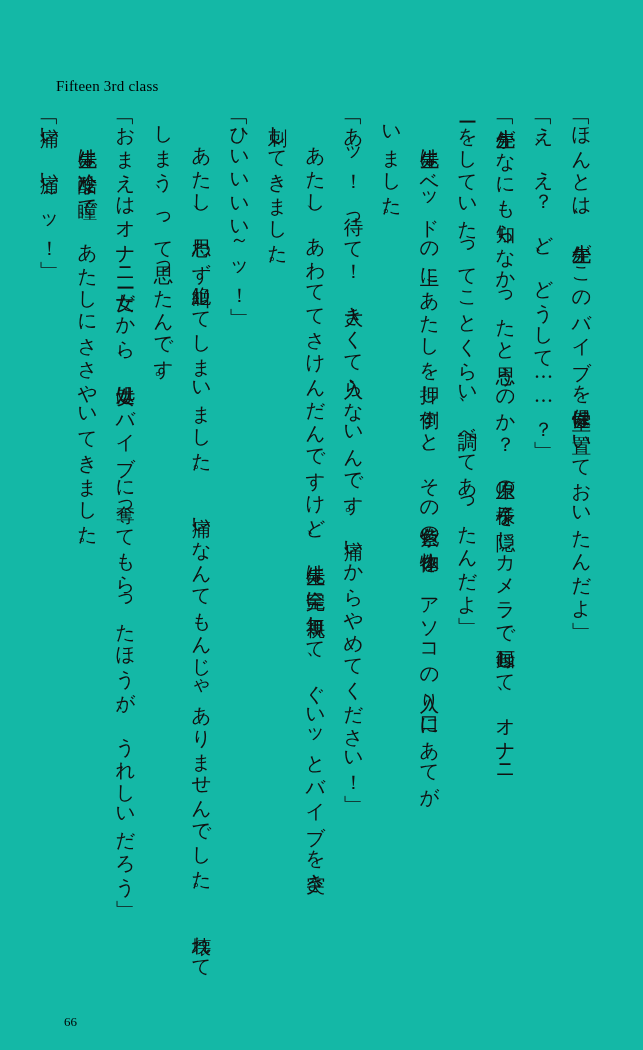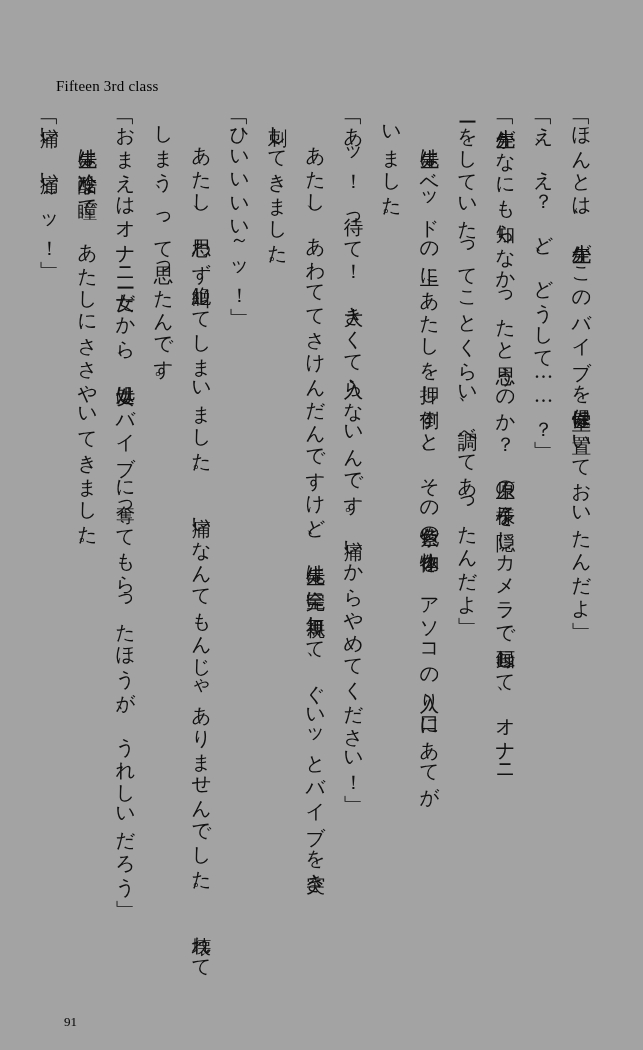--- a/index.html
+++ b/index.html
@@ -7,21 +7,21 @@
     padding: 0;
     background: #ffffff;
   }
   body {
     font-family: "Liberation Serif", serif;
   }
   .page {
     position: relative;
     width: 643px;
     height: 1050px;
-    background: #a3a3a3;
+    background: #14b8a6;
     overflow: hidden;
   }
   .header {
     position: absolute;
     left: 56px;
     top: 78px;
     font-family: "Liberation Serif", serif;
     font-size: 15px;
     color: #000000;
     letter-spacing: 0.2px;
@@ -91,15 +91,15 @@
     <div class="vtext c7">　あたし、あわててさけんだんですけど、先生は完全に無視して、ぐいッとバイブを突き</div>
     <div class="vtext c8">刺してきました。</div>
     <div class="vtext c9">「ひいいいい～ッ！」</div>
     <div class="vtext c10">　あたし、思わず絶叫してしまいました。　痛いなんてもんじゃありませんでした。　壊れて</div>
     <div class="vtext c11">しまう、って思ったんです。</div>
     <div class="vtext c12">「おまえはオナニー女だから、処女はバイブに奪ってもらったほうが、うれしいだろう」</div>
     <div class="vtext c13">　先生は冷酷な瞳で、あたしにささやいてきました。</div>
     <div class="vtext c14">「痛い、痛い～ッ！」</div>
   </div>
 
-  <div class="page-number">91</div>
+  <div class="page-number">66</div>
 
 </div>
 
 </body></html>

